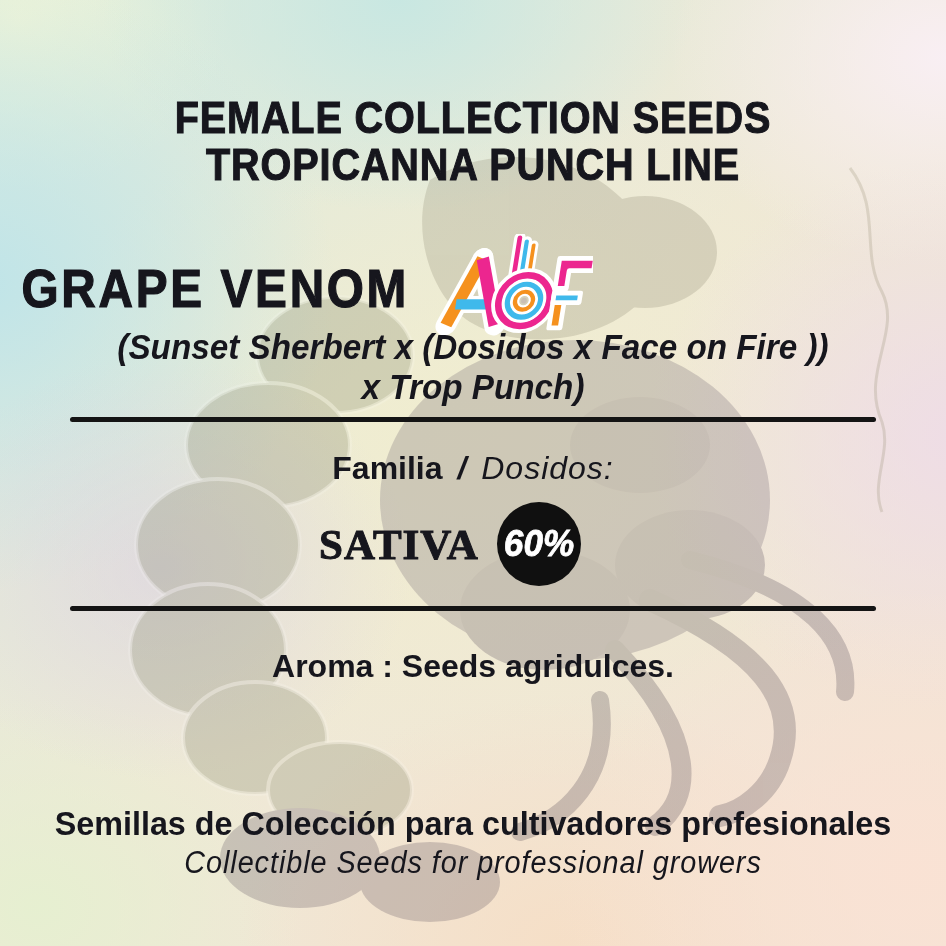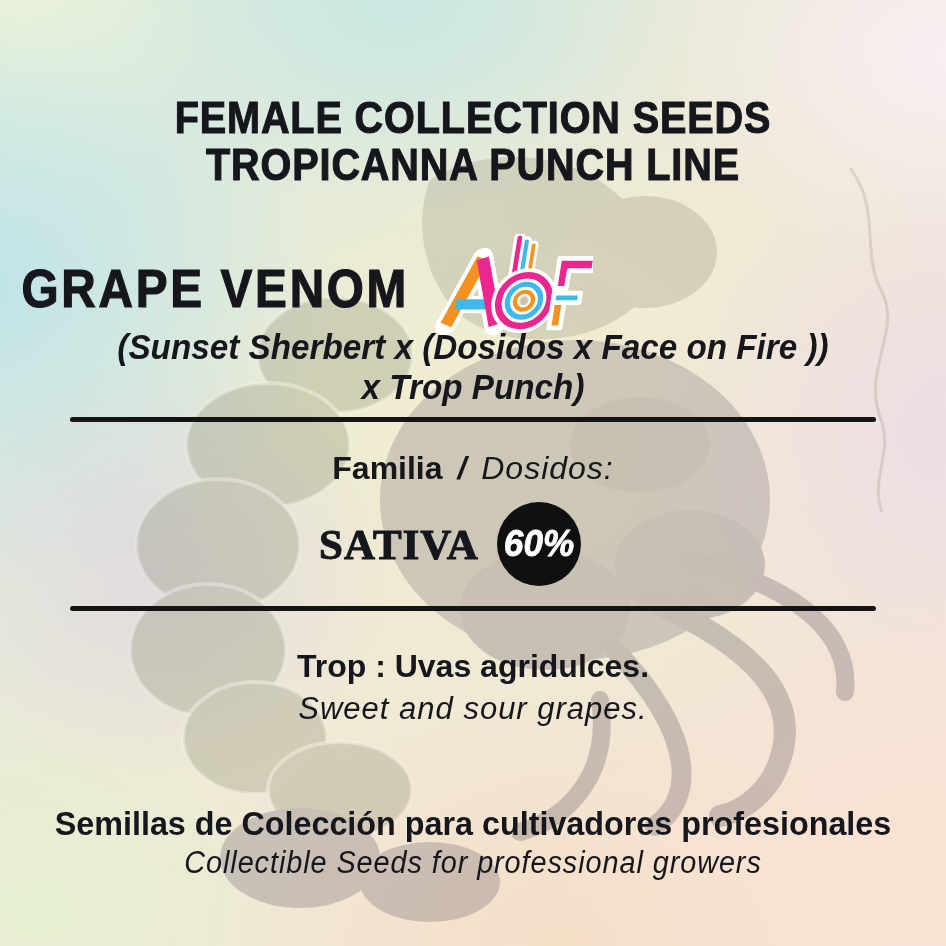--- a/index.html
+++ b/index.html
@@ -153,19 +153,18 @@
       <span class="ratio-circle">
         <span class="ratio-value">60%</span>
       </span>
     </div>
     <div class="ratio-pair">
     </div>
   </div>
 
   <div class="divider div2"></div>
 
-  <div class="layer aroma-es">Trop : Uvas agridulces.</div>
-  <div class="layer aroma-en">Sweet and sour grapes.</div>
+  <div class="layer aroma-es">Aroma : Seeds agridulces.</div>
 
   <div class="layer footer-es">Semillas de Colección para cultivadores profesionales</div>
   <div class="layer footer-en">Collectible Seeds for professional growers</div>
 
 </div>
 
 </body></html>

